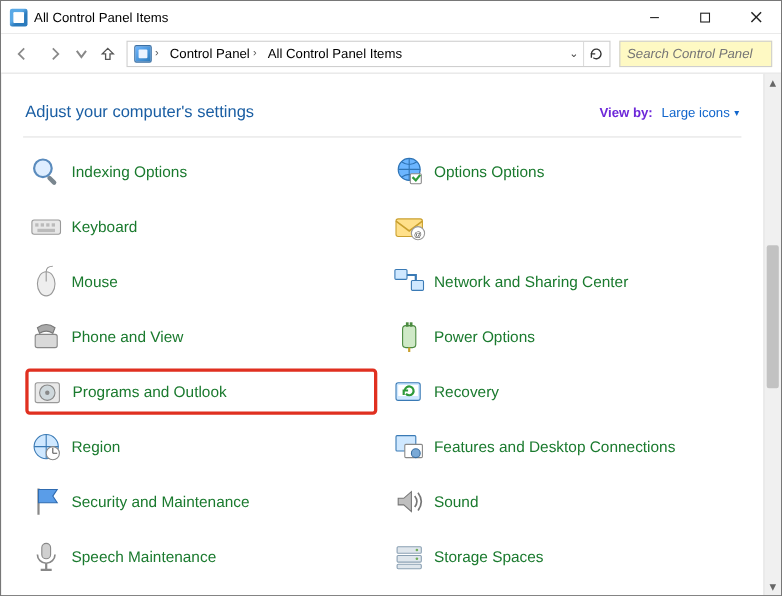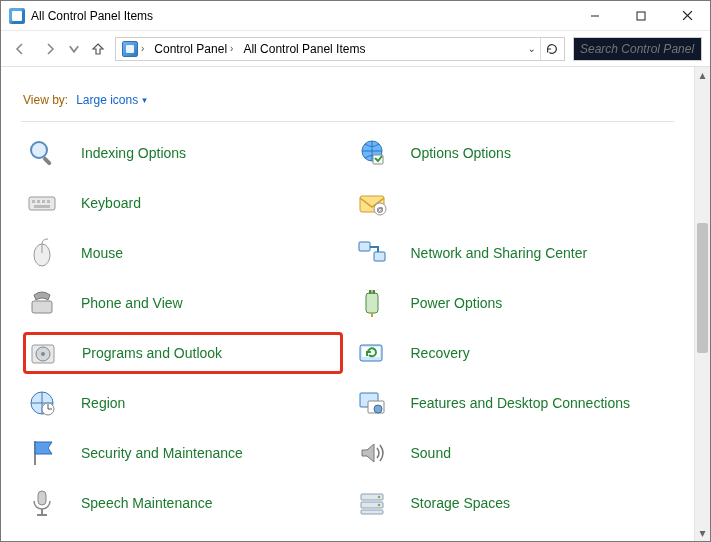--- a/index.html
+++ b/index.html
@@ -84,54 +84,54 @@
     background:linear-gradient(135deg,#6fb6ff,#2b7bbd);
     border:1px solid #3b6fa3;border-radius:2px;position:relative;
   }
   .addrbox .cp-icon::after{content:"";position:absolute;inset:3px;background:#eaf3ff;border-radius:1px;}
   .addrspacer{flex:1;}
   .addrend{display:flex;align-items:center;gap:6px;padding-right:2px;}
   .addrend .vdrop{color:#444;font-size:10px;}
   .refresh{width:22px;height:22px;display:flex;align-items:center;justify-content:center;border-left:1px solid #dcdcdc;color:#333;}
   .refresh svg{width:14px;height:14px;}
   .searchbox{
-    width:129px;height:24px;border:1px solid #cfcfcf;display:flex;
-    padding:0 4px;background:#0f172a;margin-left:4px;
+    width:139px;height:24px;border:1px solid #cfcfcf;display:flex;
+    padding:0 4px;background:#fef9c3;margin-left:4px;
   }
   .searchbox input{
     flex:1;border:0;outline:0;font-size:12px;font-style:italic;color:#7a7a7a;background:transparent;
     font-family:inherit;
   }
   
   .content-wrap{flex:1;display:flex;overflow:hidden;}
   .content{
     flex:1;
     padding:0 22px 10px 22px;
     overflow:hidden;
     position:relative;
   }
   .heading-row{
     display:flex;align-items:center;justify-content:space-between;
     padding:26px 0 14px 0;
   }
   .heading{color:#1a5ea3;font-size:15px;}
   .viewby{display:flex;align-items:center;gap:8px;font-size:12px;}
-  .viewby .lbl{color:#a16207;}
+  .viewby .lbl{color:#6d28d9;font-weight:bold;}
   .viewby .val{color:#1166cc;display:flex;align-items:center;gap:4px;text-align:center;}
   .viewby .val .tri{color:#1166cc;font-size:9px;}
   .hr{height:1px;background:#e1e1e1;margin:0 -2px 10px -2px;}
   
   .grid{
     display:grid;
     grid-template-columns: 1fr 1fr;
     column-gap:10px;
     row-gap:8px;
   }
   .item{
-    display:flex;align-items:center;gap:22px;
+    display:flex;align-items:center;gap:6px;
     height:42px;
     padding:2px 2px;
   }
   .item .ic{
     width:34px;height:34px;flex:0 0 34px;
     display:flex;align-items:center;justify-content:center;
     position:relative;
   }
   .item .txt{color:#1a7a2e;font-size:14px;line-height:1.2;}
   .item.highlight{
@@ -223,20 +223,21 @@
 
   <div class="searchbox">
     <input placeholder="Search Control Panel" style="">
 
   </div>
 </div>
 
 <div class="content-wrap">
 <div class="content">
   <div class="heading-row">
+    <div class="heading">Adjust your computer's settings</div>
     <div class="viewby">
       <span class="lbl">View by:</span>
       <span class="val">
         <span>Large icons</span>
         <span class="tri">▾</span>
       </span>
     </div>
   </div>
   <div class="hr"></div>
 

